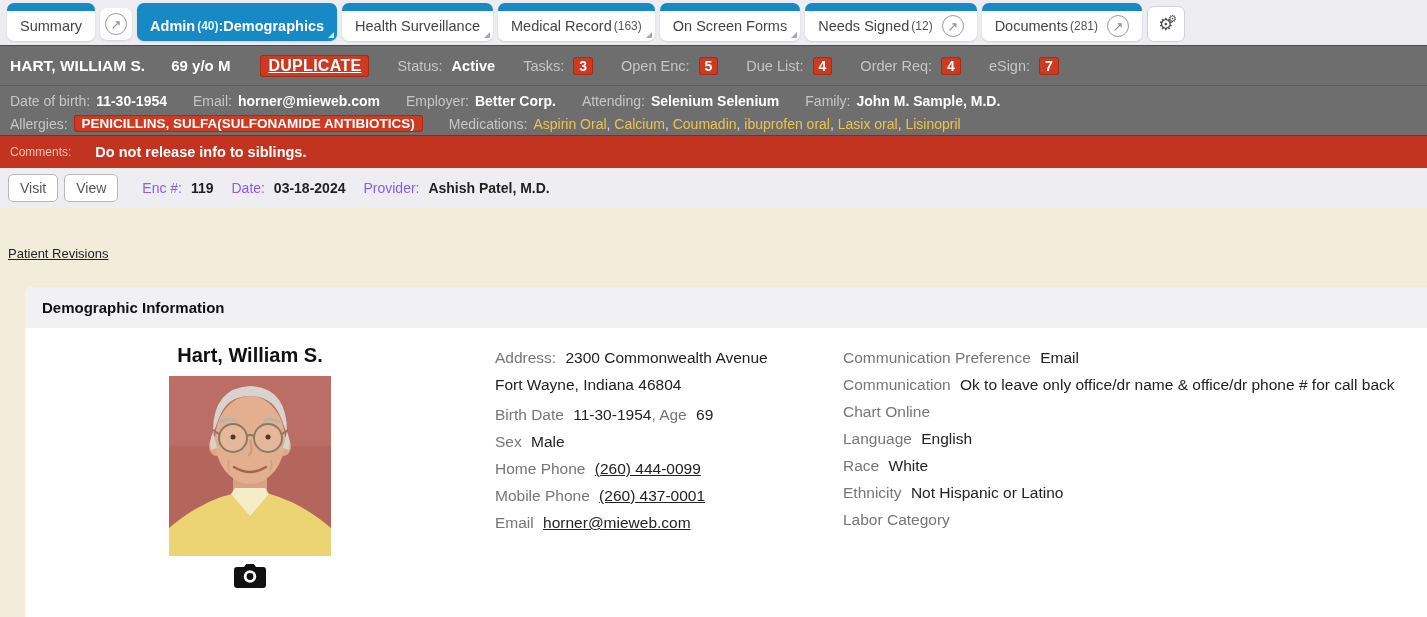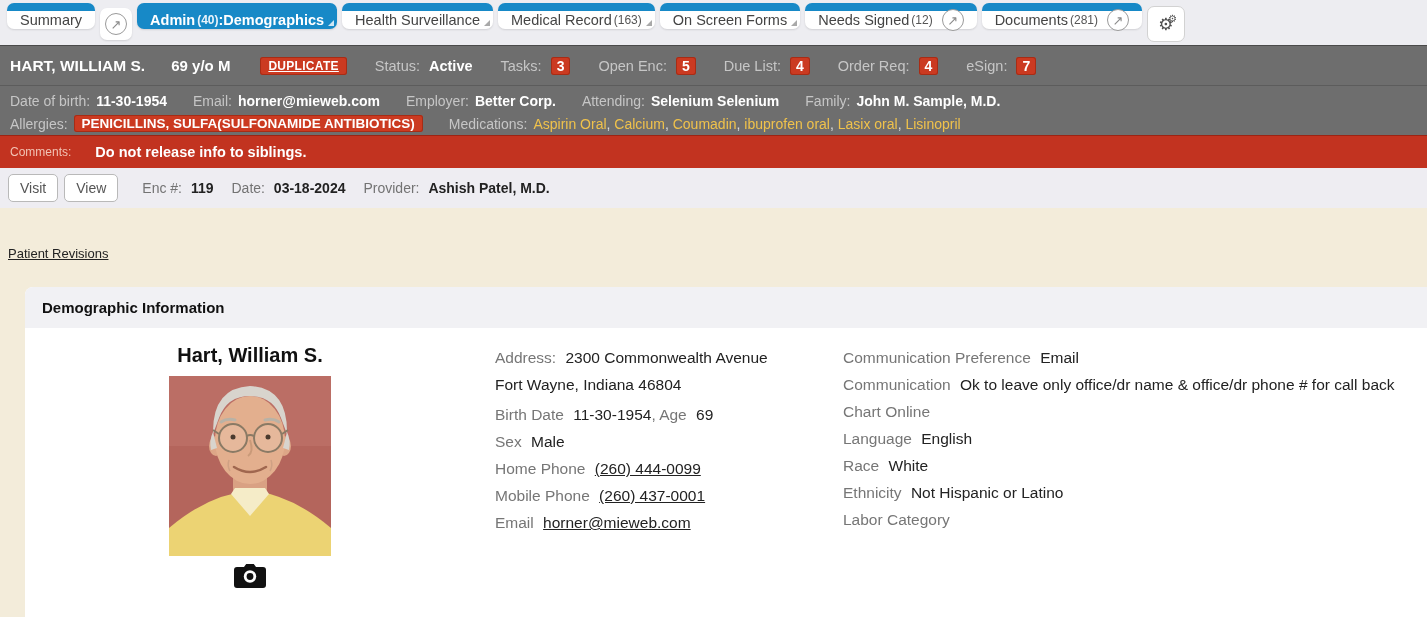--- a/index.html
+++ b/index.html
@@ -1,21 +1,21 @@
 <!DOCTYPE html>
 <html><head>
 <meta charset="utf-8">
 <style>
   * { box-sizing: border-box; margin: 0; padding: 0; }
   html,body { width: 1427px; height: 617px; overflow: hidden; }
   body { font-family: "Liberation Sans", sans-serif; background: #fff; font-size: 14px; }
 
   
   .tabbar { height: 45px; background: #ededf1; display: flex; align-items: flex-start; padding: 3px 0 0 7px; }
-  .tab { position: relative; display: inline-flex; align-items: center; height: 26px;
+  .tab { position: relative; display: inline-flex; align-items: center; height: 38px;
          background: #fff; border-top: 8px solid #1789c7; border-radius: 7px;
          padding: 0 13px; margin-right: 5px; color: #444; font-size: 14.5px; cursor: pointer;
          box-shadow: 0 1px 2px rgba(0,0,0,.12); white-space: nowrap; }
   .tab .cnt { font-size: 12px; color: #555; margin-left: 2px; }
   .tab.active { background: #1789c7; border-top-color: #1789c7; color: #fff; font-weight: bold; align-items: center; }
   .tab.active .cnt { color: #eaf4fb; font-weight: bold; font-size: 12px; }
   .caret { position: absolute; right: 3px; bottom: 3px; width: 0; height: 0;
            border-left: 6px solid transparent; border-bottom: 6px solid #a9a9a9; }
   .tab.active .caret { border-bottom-color: rgba(255,255,255,.8); }
   .jump-circle { display: inline-flex; align-items: center; justify-content: center;
@@ -32,21 +32,21 @@
   
   .banner { height: 40px; background: #6e6e6e; border-top: 1px solid #4a4a4a; display: flex; align-items: center; padding: 0 10px; color: #fff; white-space: nowrap; }
   .banner .pname { font-weight: bold; font-size: 15.5px; }
   .banner .agesex { margin-left: 26px; font-size: 15px; font-weight: bold; }
   .lbl { color: #c6c6c6; }
   .banner .grp { margin-left: 28px; display: inline-flex; align-items: center; }
   .banner .grp .lbl { margin-right: 9px; font-size: 14.5px; }
   .banner .val { font-weight: bold; font-size: 14.5px; }
   .badge { background: #cb3a21; color: #fff; font-weight: bold; border-radius: 3px;
            padding: 1px 6px; font-size: 14px; cursor: pointer; box-shadow: inset 0 0 0 1px #a72c15; }
-  .dup-badge { margin-left: 30px; text-decoration: underline; padding: 2px 8px; font-size: 12px; letter-spacing: .3px; }
+  .dup-badge { margin-left: 30px; text-decoration: underline; padding: 2px 8px; font-size: 16px; letter-spacing: .3px; }
 
   
   .infobar { height: 50px; background: #6e6e6e; border-top: 1px solid #5c5c5c; color: #fff; padding: 3px 10px 0 10px; }
   .inforow { display: flex; align-items: center; height: 23px; white-space: nowrap; }
   .inforow .grp { margin-right: 26px; display: inline-flex; align-items: center; }
   .inforow .lbl { margin-right: 6px; }
   .inforow .val { font-weight: bold; }
   .allergy-badge { font-size: 13.5px; padding: 1px 8px; }
   .med { color: #f0c24b; text-decoration: none; cursor: pointer; }
   .med + .med::before { content: ", "; color: #dcdcdc; }
@@ -54,21 +54,21 @@
   
   .commentsbar { height: 33px; background: #c23320; border-top: 1px solid #9c2413; display: flex; align-items: center; padding: 0 10px; }
   .commentsbar .lbl { color: #f2c3b4; margin-right: 24px; font-size: 12px; }
   .commentsbar .val { color: #fff; font-weight: bold; font-size: 14.5px; }
 
   
   .encbar { height: 40px; background: #eeedf2; display: flex; align-items: center; padding: 0 8px; white-space: nowrap; }
   .btn { background: #fff; border: 1px solid #b9b9b9; border-radius: 5px; color: #555;
          font-size: 14px; padding: 5px 11px; margin-right: 6px; cursor: pointer; font-family: inherit; }
   .encbar .grp { margin-left: 18px; }
-  .encbar .lbl { color: #737373; margin-right: 5px; }
+  .encbar .lbl { color: #8b5cf6; margin-right: 5px; }
   .encbar .val { color: #222; font-weight: bold; }
 
   
   .content { height: 409px; background: #f3ecda; }
   .revisions { display: inline-block; margin: 38px 0 0 8px; color: #222; font-size: 13px; text-decoration: underline; cursor: pointer; }
   .card { margin: 26px 0 0 25px; width: calc(100% - 25px); background: #fff; border-radius: 8px 0 0 0; min-height: 330px; }
   .card-header { background: #f1f1f4; border-radius: 8px 0 0 0; padding: 12px 17px; font-size: 15px; font-weight: bold; color: #111; }
   .card-body { display: flex; align-items: flex-start; }
   .col-photo { width: 450px; display: flex; flex-direction: column; align-items: center; padding-top: 16px; }
   .big-name { font-size: 20px; font-weight: bold; color: #111; }

